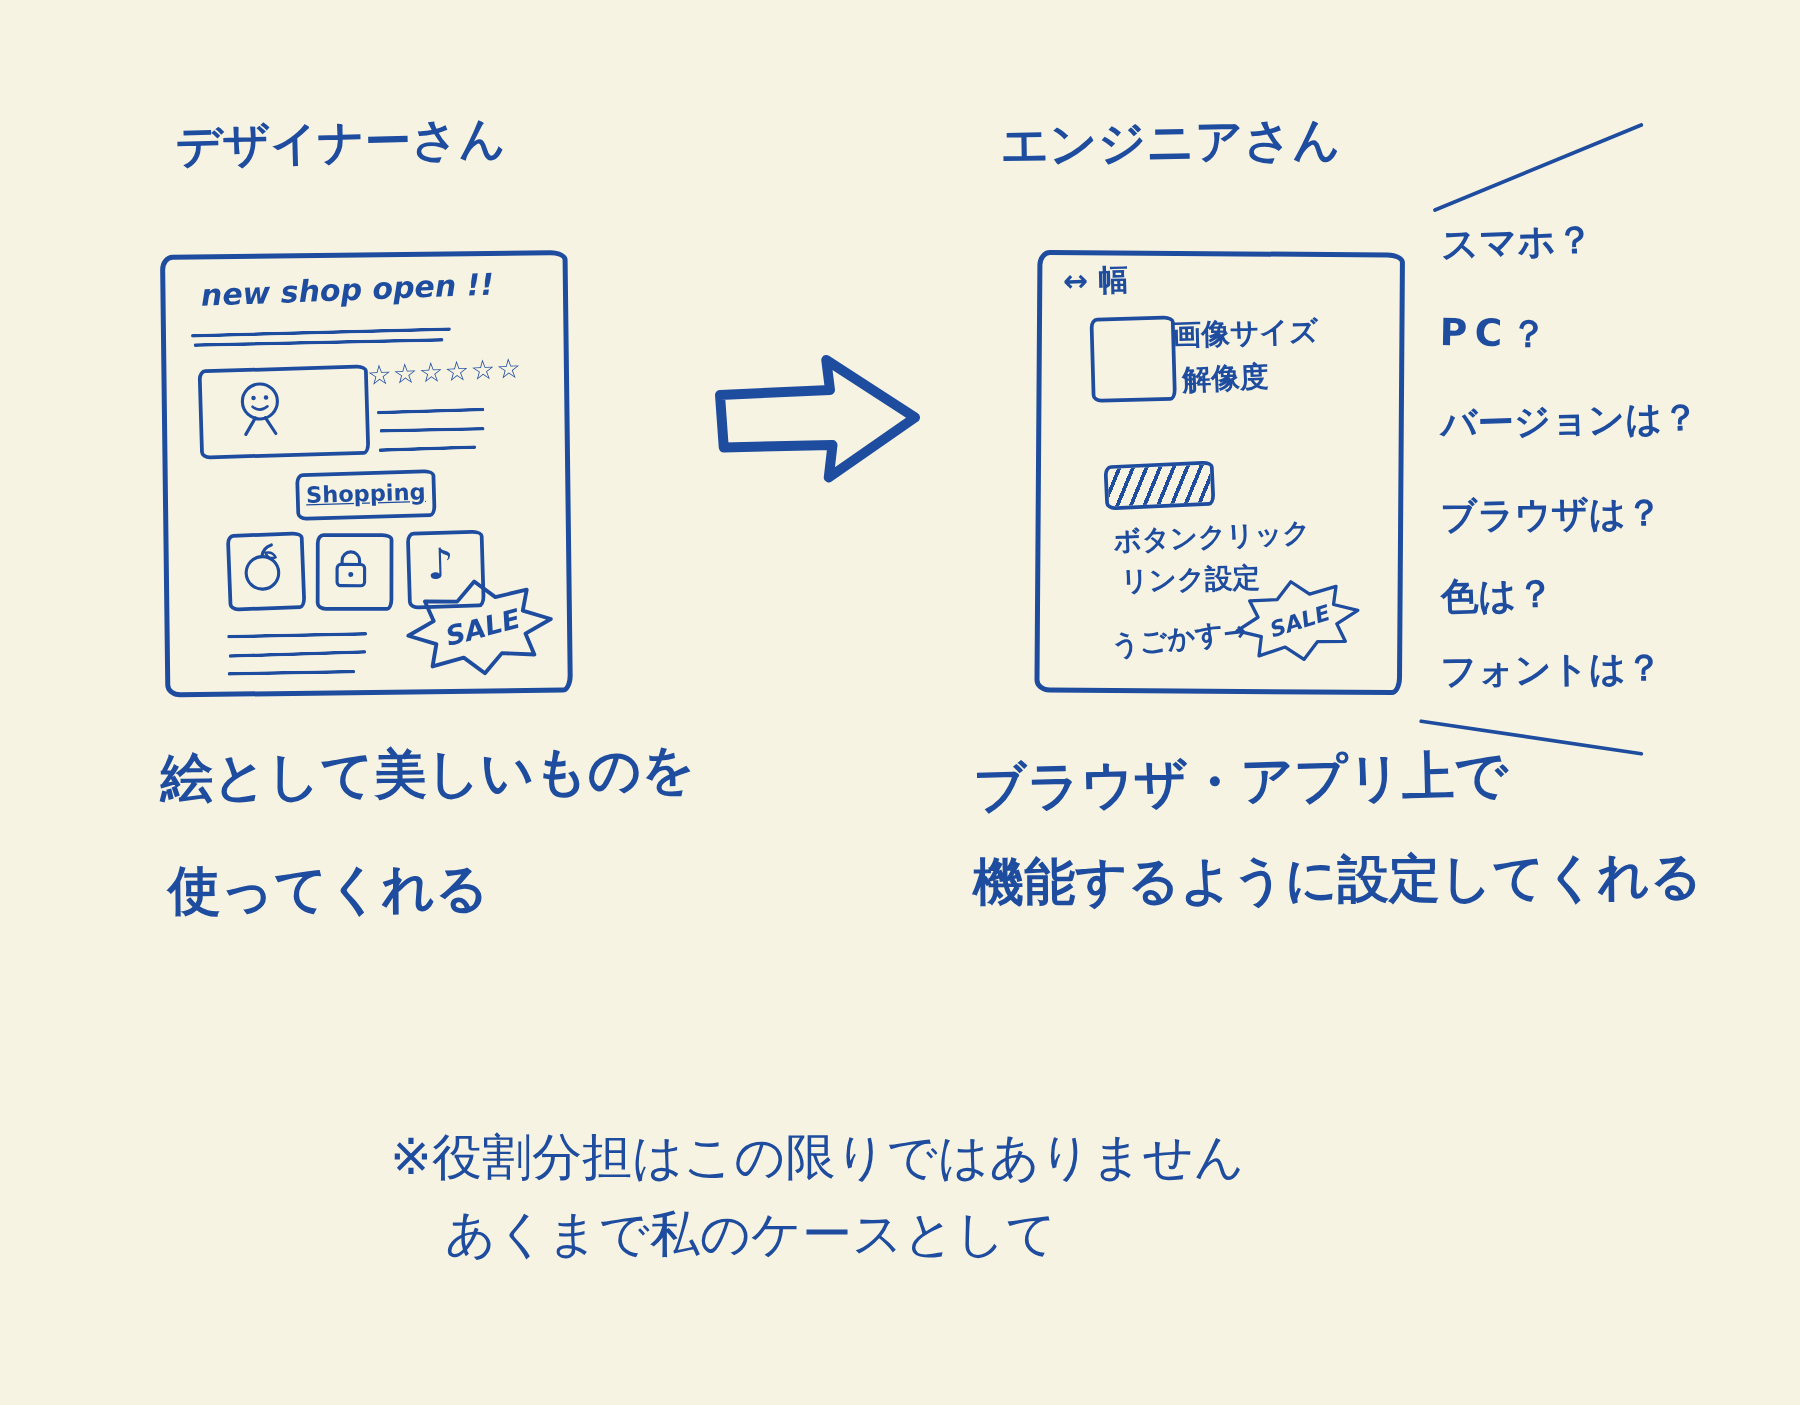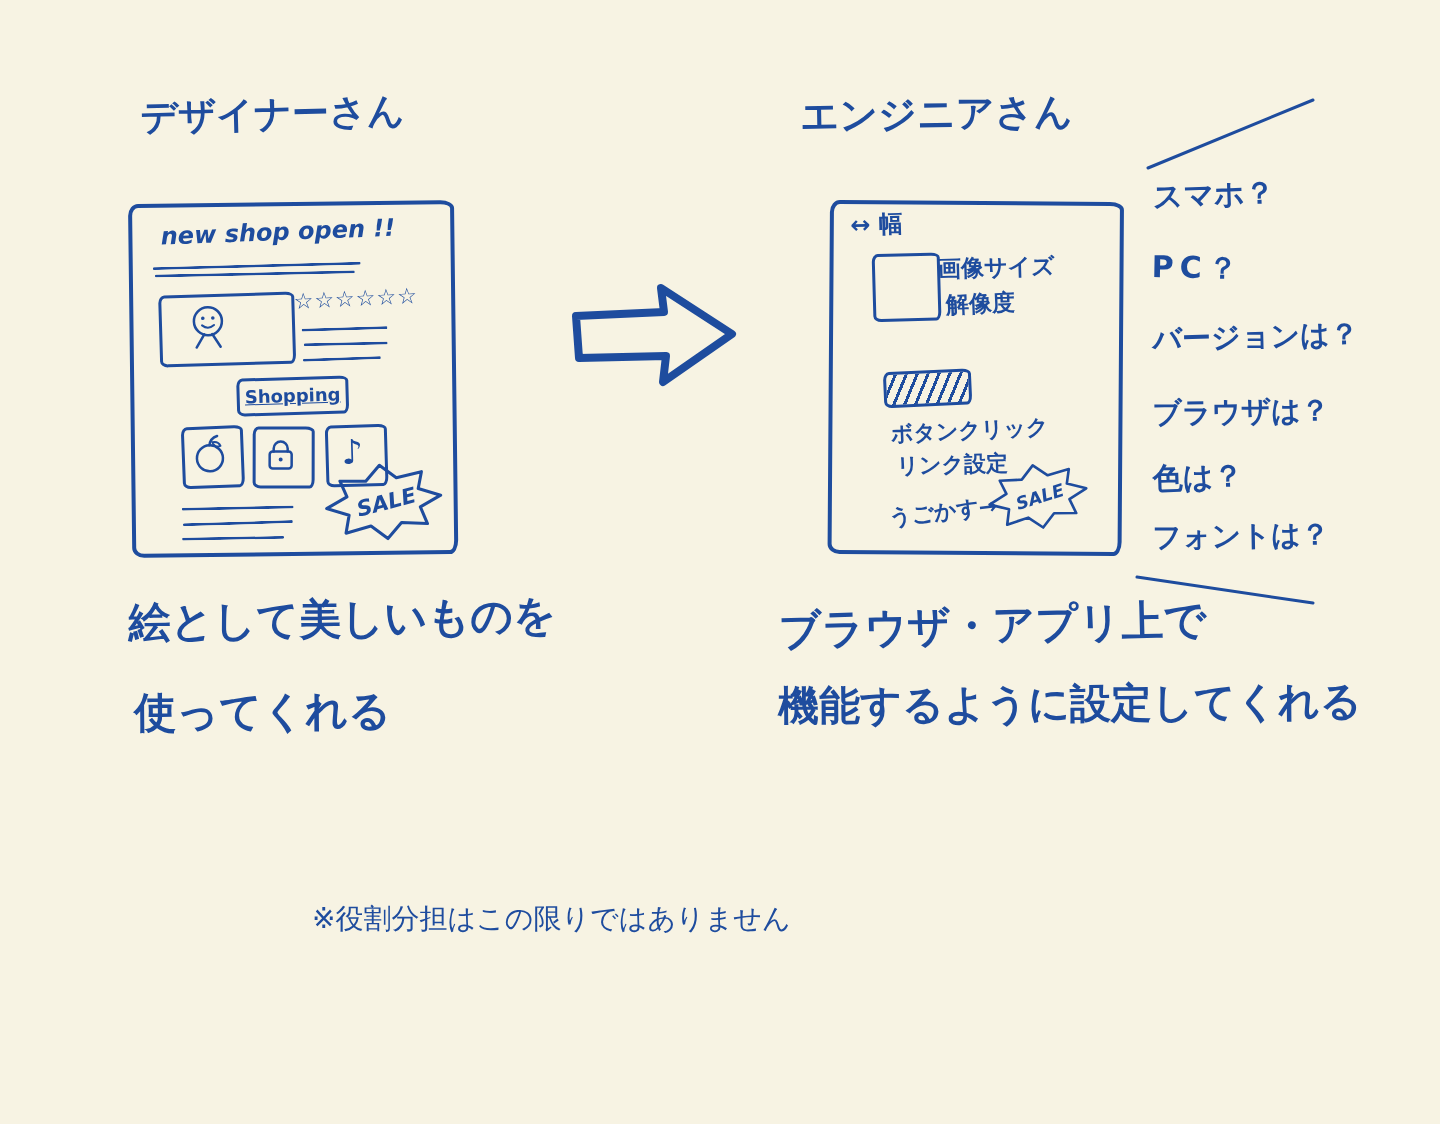--- a/index.html
+++ b/index.html
@@ -128,15 +128,16 @@
   <div class="txt hand" style="left:1152px;top:180px;font-size:30px;transform:rotate(-2deg);transform-origin:left top;">スマホ？</div>
   <div class="txt hand" style="left:1152px;top:250px;font-size:30px;letter-spacing:6px;transform:rotate(1deg);transform-origin:left top;">PC？</div>
   <div class="txt hand" style="left:1152px;top:324px;font-size:29px;transform:rotate(-1.5deg);transform-origin:left top;">バージョンは？</div>
   <div class="txt hand" style="left:1152px;top:398px;font-size:29px;transform:rotate(-1deg);transform-origin:left top;">ブラウザは？</div>
   <div class="txt hand" style="left:1152px;top:462px;font-size:30px;transform:rotate(-2deg);transform-origin:left top;">色は？</div>
   <div class="txt hand" style="left:1152px;top:522px;font-size:29px;transform:rotate(-1deg);transform-origin:left top;">フォントは？</div>
 
   <div class="txt hand" style="left:778px;top:608px;font-size:42px;transform:rotate(-1.5deg);transform-origin:left top;">ブラウザ・アプリ上で</div>
   <div class="txt hand" style="left:778px;top:684px;font-size:41px;transform:rotate(-0.5deg);transform-origin:left top;">機能するように設定してくれる</div>
 
-  <div class="txt" style="left:312px;top:904px;font-size:28px;font-weight:500;">※役割分担はこの限りではありません</div>
+  <div class="txt" style="left:312px;top:904px;font-size:40px;font-weight:500;">※役割分担はこの限りではありません</div>
+  <div class="txt" style="left:356px;top:966px;font-size:40px;font-weight:500;">あくまで私のケースとして</div>
 
 </div>
 
 </body></html>

